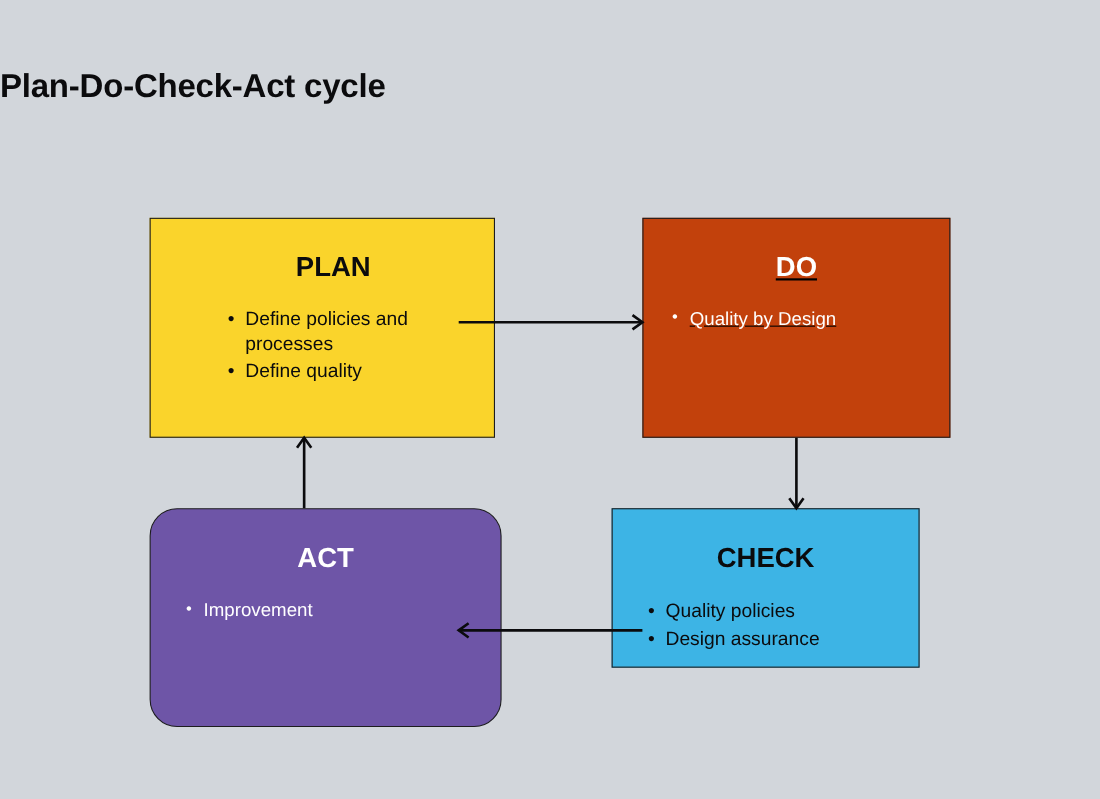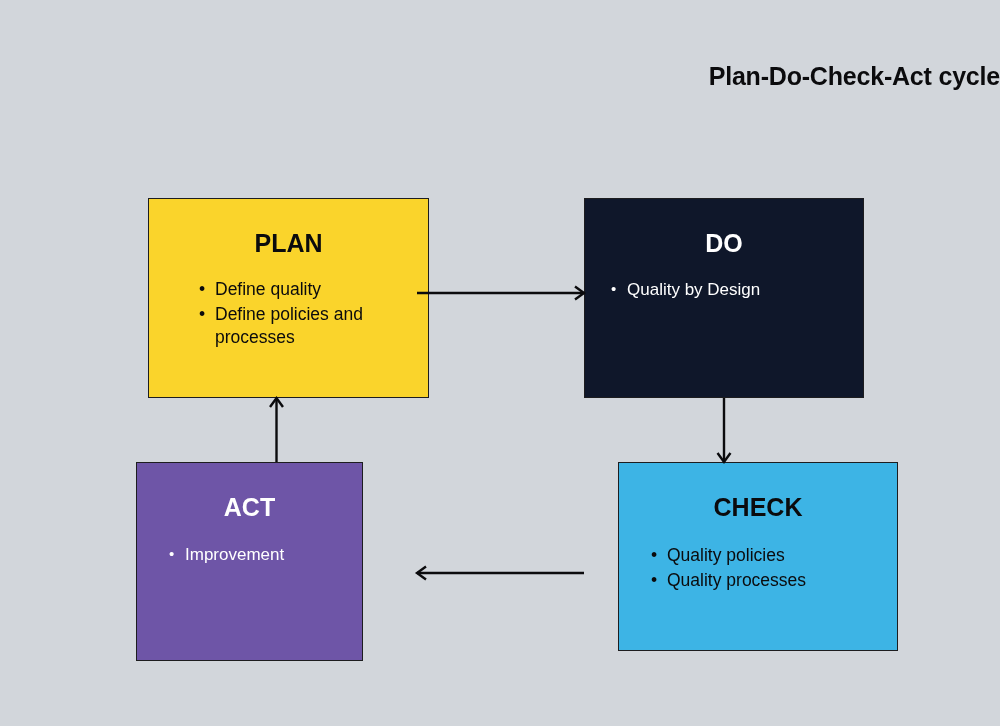--- a/index.html
+++ b/index.html
@@ -16,22 +16,22 @@
   #stage {
     position: relative;
     width: 1000px;
     height: 726px;
   }
   .page-title {
     position: absolute;
     left: 0;
     top: 62px;
     width: 1000px;
-    text-align: right;
-    font-size: 25px;
+    text-align: left;
+    font-size: 30px;
     font-weight: bold;
     color: #0b0b0d;
     letter-spacing: -0.2px;
   }
   .node {
     position: absolute;
     box-sizing: border-box;
     border: 1px solid #1d1d1f;
     padding: 0;
   }
@@ -60,24 +60,24 @@
     position: absolute;
     left: 8px;
     top: 0;
     font-size: 17.5px;
     line-height: 1.3;
   }
   .dark-text { color: #0b0b0d; }
   .light-text { color: #ffffff; }
 
   
-  #node-plan  { left: 148px; top: 198px; width: 281px; height: 200px; }
+  #node-plan  { left: 136px; top: 198px; width: 314px; height: 200px; padding-left: 20px; }
   #node-do    { left: 584px; top: 198px; width: 280px; height: 200px; }
-  #node-act   { left: 136px; top: 462px; width: 227px; height: 199px; }
-  #node-check { left: 618px; top: 462px; width: 280px; height: 189px; }
+  #node-act   { left: 136px; top: 462px; width: 320px; height: 199px; border-radius: 25px; }
+  #node-check { left: 556px; top: 462px; width: 280px; height: 145px; }
 
   #node-plan  .node-list { padding-left: 42px; }
   #node-do    .node-list { padding-left: 18px; margin-top: 23px; }
   #node-act   .node-list { padding-left: 24px; margin-top: 24px; }
   #node-check .node-list { padding-left: 24px; margin-top: 24px; }
 
   #node-do .node-list li,
   #node-act .node-list li {
     font-size: 17px;
   }
@@ -98,44 +98,44 @@
 </head>
 <body style="background: rgb(210, 214, 219);">
 
 <div id="stage">
 
   <div class="page-title">Plan-Do-Check-Act cycle</div>
 
   <div class="node" id="node-plan" style="background: rgb(250, 212, 43);">
     <div class="node-title dark-text">PLAN</div>
     <ul class="node-list dark-text">
+      <li>Define policies and processes</li>
       <li>Define quality</li>
-      <li>Define policies and processes</li>
     </ul>
   </div>
 
-  <div class="node" id="node-do" style="background: #0f172a;">
+  <div class="node" id="node-do" style="background: #c2410c; text-decoration: underline;">
     <div class="node-title light-text">DO</div>
     <ul class="node-list light-text">
       <li>Quality by Design</li>
     </ul>
   </div>
 
   <div class="node" id="node-act" style="background: rgb(110, 85, 167);">
     <div class="node-title light-text">ACT</div>
     <ul class="node-list light-text">
       <li>Improvement</li>
     </ul>
   </div>
 
   <div class="node" id="node-check" style="background: rgb(61, 180, 229);">
     <div class="node-title dark-text">CHECK</div>
     <ul class="node-list dark-text">
       <li>Quality policies</li>
-      <li>Quality processes</li>
+      <li>Design assurance</li>
     </ul>
   </div>
 
   <svg class="arrow-layer" viewBox="0 0 1000 726">
     <g id="arrows" stroke="#0b0b0d" stroke-width="2.4" fill="none">
         <line x1="417" y1="293" x2="584" y2="293" stroke-linecap="butt"></line>
         <polyline points="575,286.52 584,293 575,299.48" stroke-linejoin="miter" stroke-linecap="butt"></polyline>
         <line x1="724" y1="398" x2="724" y2="462" stroke-linecap="butt"></line>
         <polyline points="717.52,453 724,462 730.48,453" stroke-linejoin="miter" stroke-linecap="butt"></polyline>
         <line x1="584" y1="573.042" x2="417" y2="573.042" stroke-linecap="butt"></line>

